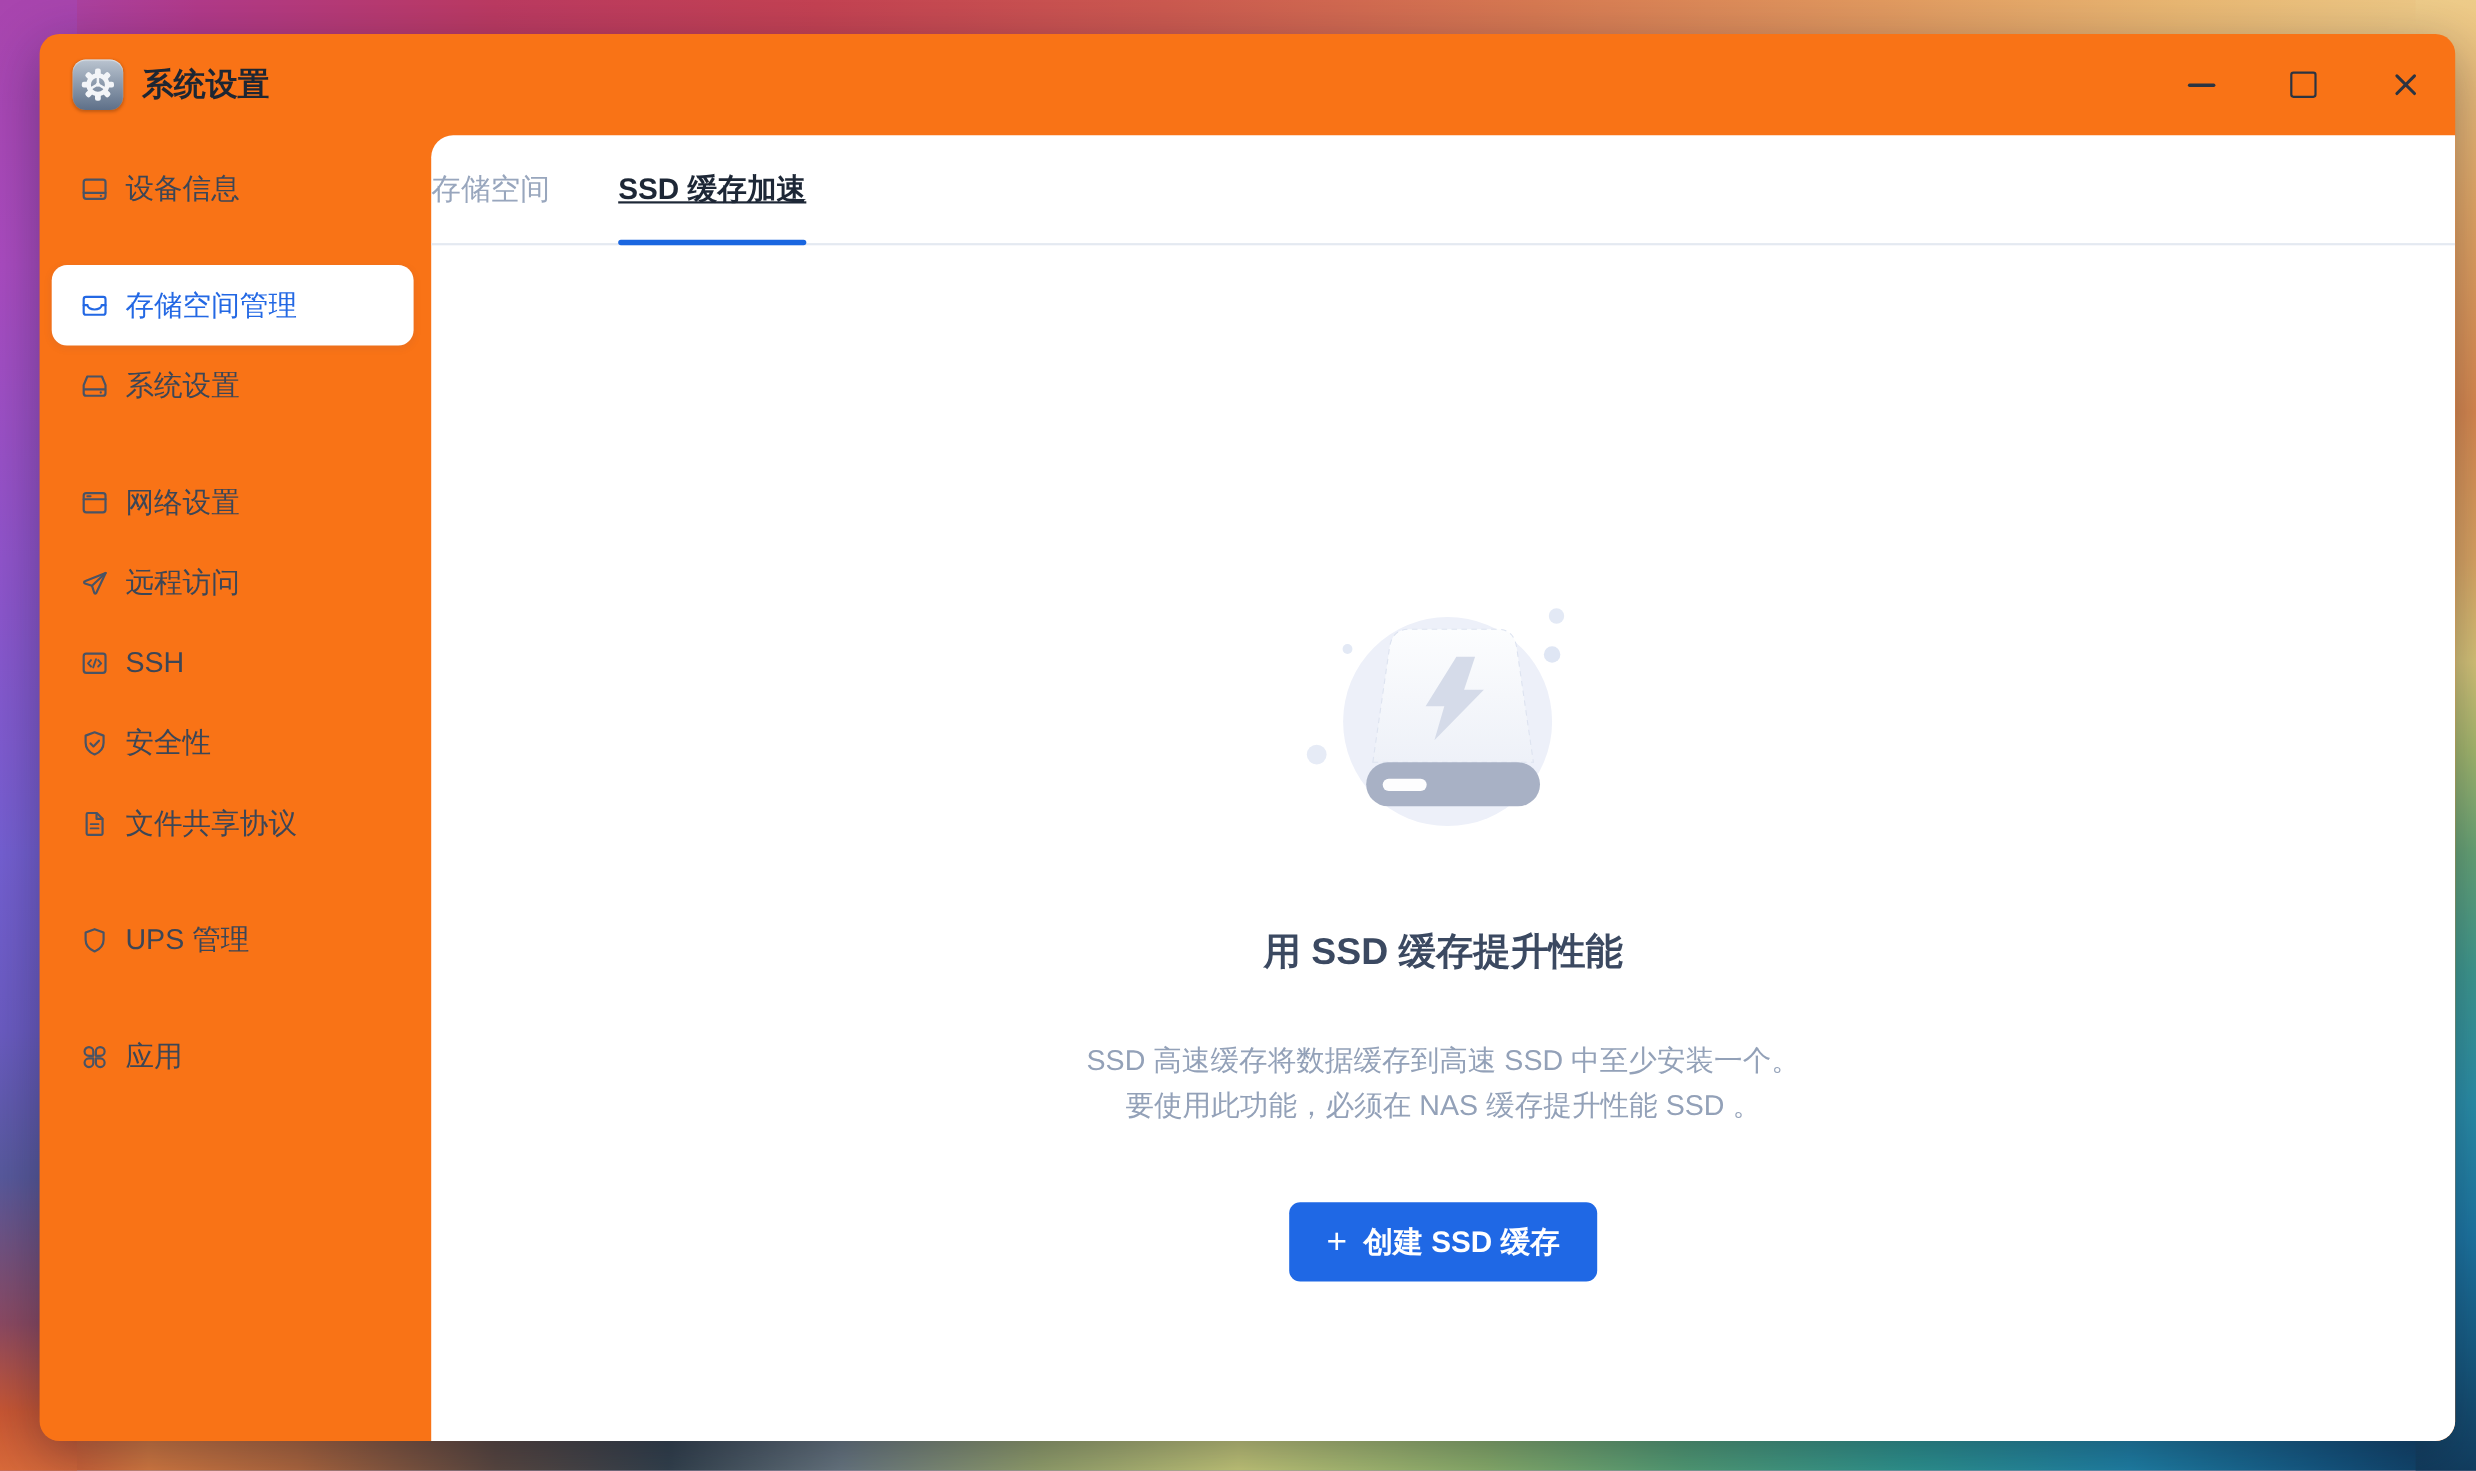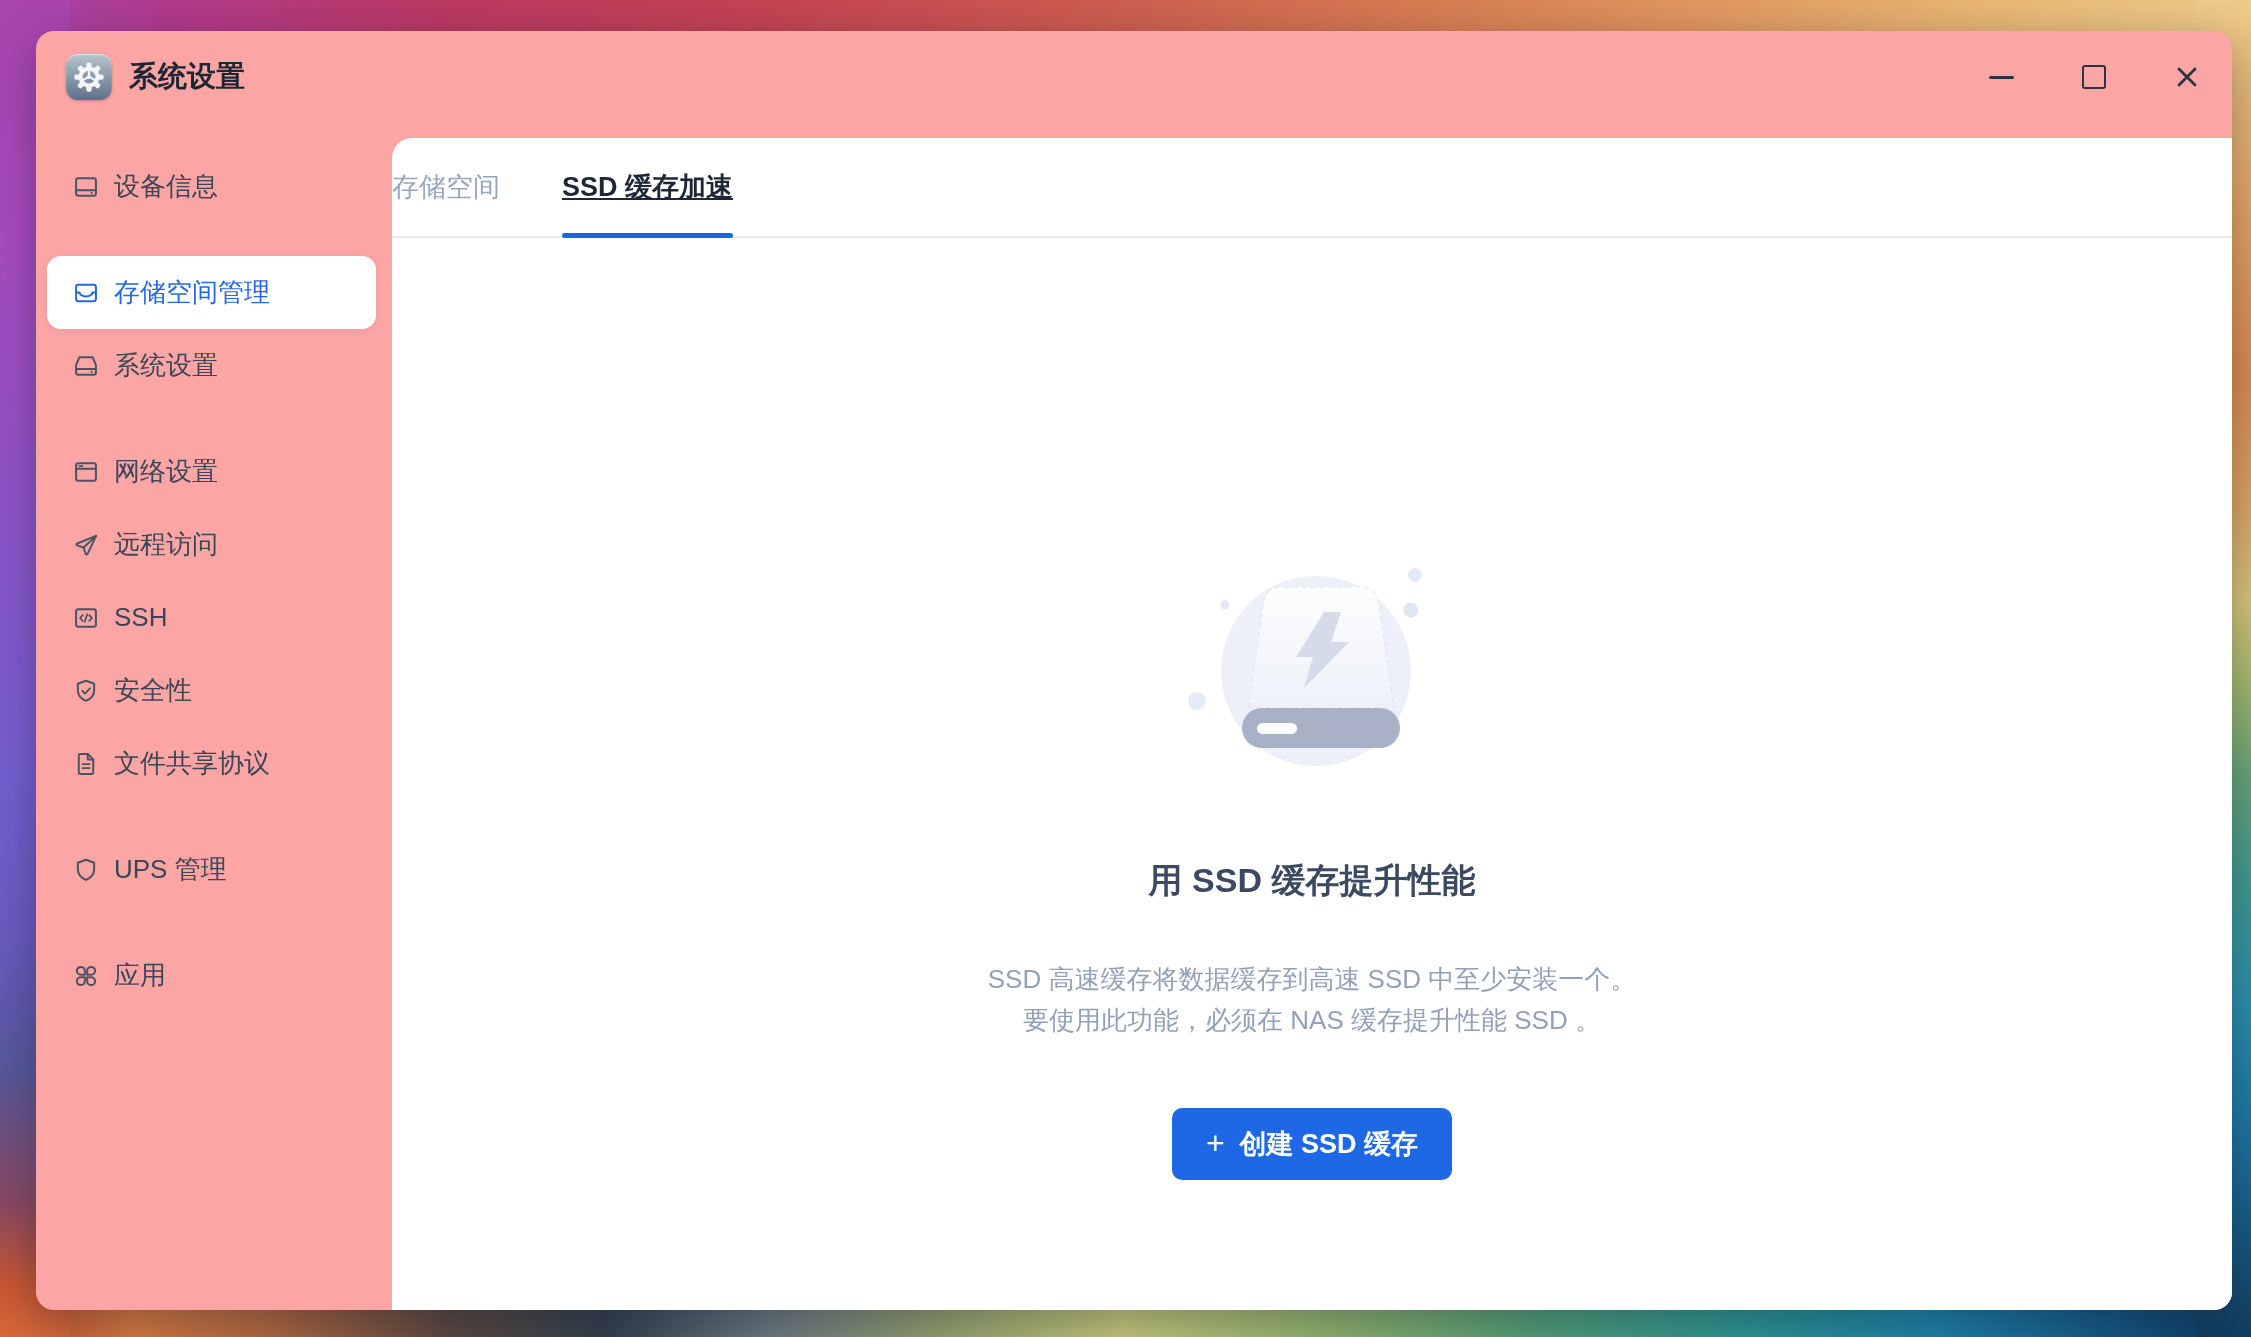--- a/index.html
+++ b/index.html
@@ -14,35 +14,35 @@
     background:linear-gradient(90deg,#a845ae 0%,#b23a8a 8%,#bc3a62 20%,#c54253 33%,#cd5a50 47%,#d87a52 62%,#e29a60 76%,#eab873 88%,#eecc8a 100%);}
   .wp-bottom{position:absolute;left:0;right:0;bottom:0;height:70px;
     background:linear-gradient(90deg,#c64a2f 0%,#dd7e41 6%,#b66b3f 12%,#5d4a41 20%,#34434e 27%,#6d7c85 34%,#9aa86f 42%,#ccd07c 50%,#8fb66e 60%,#55a479 68%,#2f9b94 77%,#1f86ac 86%,#145a85 94%,#0f3a5f 100%);}
   .wp-left{position:absolute;top:0;left:0;bottom:0;width:70px;
     background:linear-gradient(180deg,#a845ae 0%,#aa4cc0 18%,#9155cc 38%,#7560d2 58%,#6b5cc2 70%,#585a9d 80%,#8c4a62 90%,#c95733 96%,#d96a3a 100%);}
   .wp-right{position:absolute;top:0;right:0;bottom:0;width:55px;
     background:linear-gradient(180deg,#eecc8a 0%,#e8ab67 14%,#de8c50 28%,#e0a964 38%,#dcc97a 45%,#a9bd6f 51%,#69a878 58%,#409d92 66%,#2b93ad 75%,#1d79a6 84%,#165a80 93%,#123e60 100%);}
 
   
   .window{position:absolute;left:36px;top:31px;width:2196px;height:1279px;
-    border-radius:18px;overflow:hidden;background:#fca5a5;
+    border-radius:18px;overflow:hidden;background:#f97316;
     box-shadow:0 14px 50px rgba(15,18,40,.38);display:flex;flex-direction:column;}
 
   .titlebar{height:92px;flex:0 0 92px;display:flex;align-items:center;padding:0 23px 0 30px;}
   .app-icon{width:46px;height:46px;border-radius:12px;flex:0 0 46px;
     background:linear-gradient(180deg,#bac4d0 0%,#8d9bad 48%,#5e7089 100%);
     display:flex;align-items:center;justify-content:center;
     box-shadow:inset 0 1px 1px rgba(255,255,255,.55),0 1px 3px rgba(0,0,0,.22);}
   .app-title{margin-left:17px;font-size:29px;font-weight:700;color:#1d2633;}
   .controls{margin-left:auto;display:flex;align-items:center;gap:49px;}
   .ctrl{width:44px;height:44px;display:flex;align-items:center;justify-content:center;cursor:pointer;}
   .glyph-min{width:25px;height:3px;background:#2b3442;border-radius:1.5px;display:block;}
   .glyph-max{width:20px;height:20px;border:2.6px solid #2b3442;border-radius:3px;display:block;}
 
-  .window-body{flex:1;display:flex;min-height:0;margin-top:15px;}
+  .window-body{flex:1;display:flex;min-height:0;}
 
   
   .sidebar{width:356px;flex:0 0 356px;padding-top:12px;box-sizing:border-box;}
   .group{margin-top:33px;}
   .group:first-child{margin-top:0;}
   .side-item{height:73px;margin:0 16px 0 11px;border-radius:14px;display:flex;align-items:center;
     padding-left:25px;gap:14px;font-size:26px;color:#3c4656;cursor:pointer;}
   .side-item .icon{width:28px;height:28px;display:flex;color:#495364;flex:0 0 28px;}
   .side-item .icon svg{width:28px;height:28px;}
   .side-item.selected{background:#ffffff;color:#2368e4;font-weight:400;

